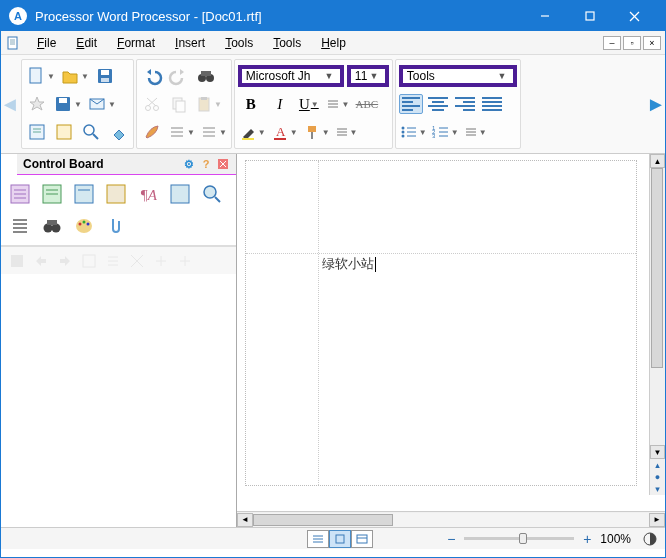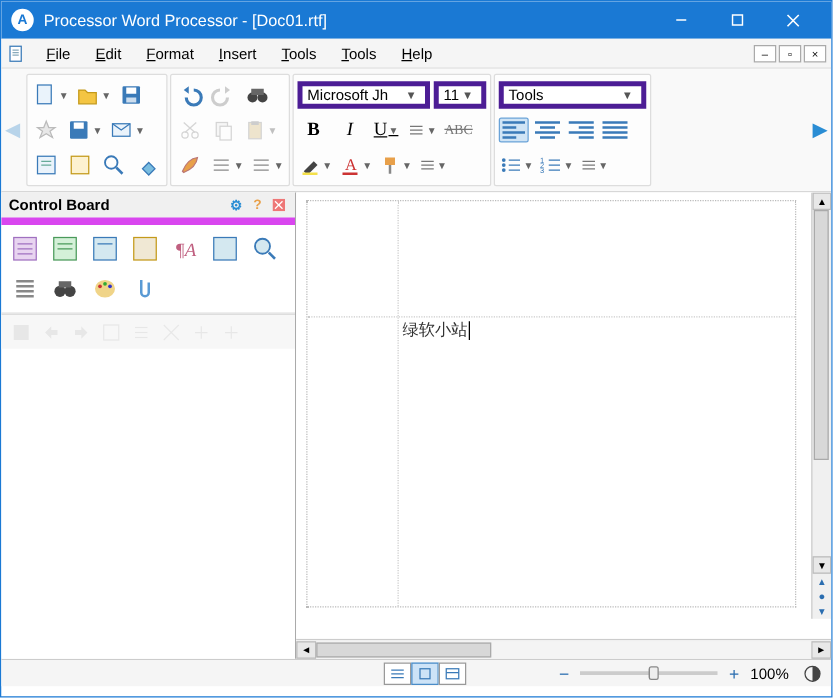--- a/index.html
+++ b/index.html
@@ -31,21 +31,21 @@
 .fmt-btn { width: 26px; height: 24px; display: flex; align-items: center; justify-content: center; font-family: "Times New Roman", serif; font-size: 15px; cursor: pointer; }
 .fmt-b { font-weight: bold; }
 .fmt-i { font-style: italic; }
 .fmt-u { text-decoration: underline; }
 .fmt-strike { text-decoration: line-through; font-size: 11px; color: #777; }
 .align-btn { width: 24px; height: 20px; display: flex; flex-direction: column; justify-content: center; gap: 2px; padding: 2px; cursor: pointer; }
 .align-btn .ln { height: 2px; background: #3a7ab8; }
 .align-btn.sel { background: #d0e4f5; border: 1px solid #6aa3d8; border-radius: 2px; }
 .main { display: flex; height: 373px; }
 .sidebar { width: 236px; border-right: 1px solid #aaa; display: flex; flex-direction: column; background: #fff; }
-.cb-head { background: #f0f0f0; padding: 3px 6px; font-weight: bold; font-size: 12px; display: flex; align-items: flex-start; border-bottom: 6px solid #d946ef; }
+.cb-head { background: #f0f0f0; padding: 3px 6px; font-weight: bold; font-size: 12px; display: flex; align-items: flex-start; border-bottom: 1px solid #d946ef; margin-left: 16px; }
 .cb-head .sp { flex: 1; }
 .cb-head .ic { width: 14px; height: 14px; margin-left: 3px; cursor: pointer; display: flex; align-items: center; justify-content: center; font-size: 11px; }
 .cb-tools { padding: 6px; display: flex; flex-wrap: wrap; gap: 6px; border-bottom: 1px solid #ddd; }
 .cb-ico { width: 26px; height: 26px; display: flex; align-items: center; justify-content: center; cursor: pointer; }
 .cb-body { flex: 1; padding: 10px; color: #888; font-size: 12px; }
 .sb-bottom { height: 28px; border-top: 1px solid #ddd; display: flex; align-items: center; gap: 4px; padding: 0 6px; background: #f7f7f7; }
 .sb-bottom .bic { width: 20px; height: 20px; opacity: 0.35; cursor: pointer; display:flex;align-items:center;justify-content:center; }
 .editor { flex: 1; display: flex; flex-direction: column; position: relative; background: #fff; }
 .doc-wrap { flex: 1; position: relative; overflow: hidden; background: #fff; }
 .page { position: absolute; left: 8px; top: 6px; width: 392px; height: 326px; background: #fff; border: 1px dotted #bbb; }

